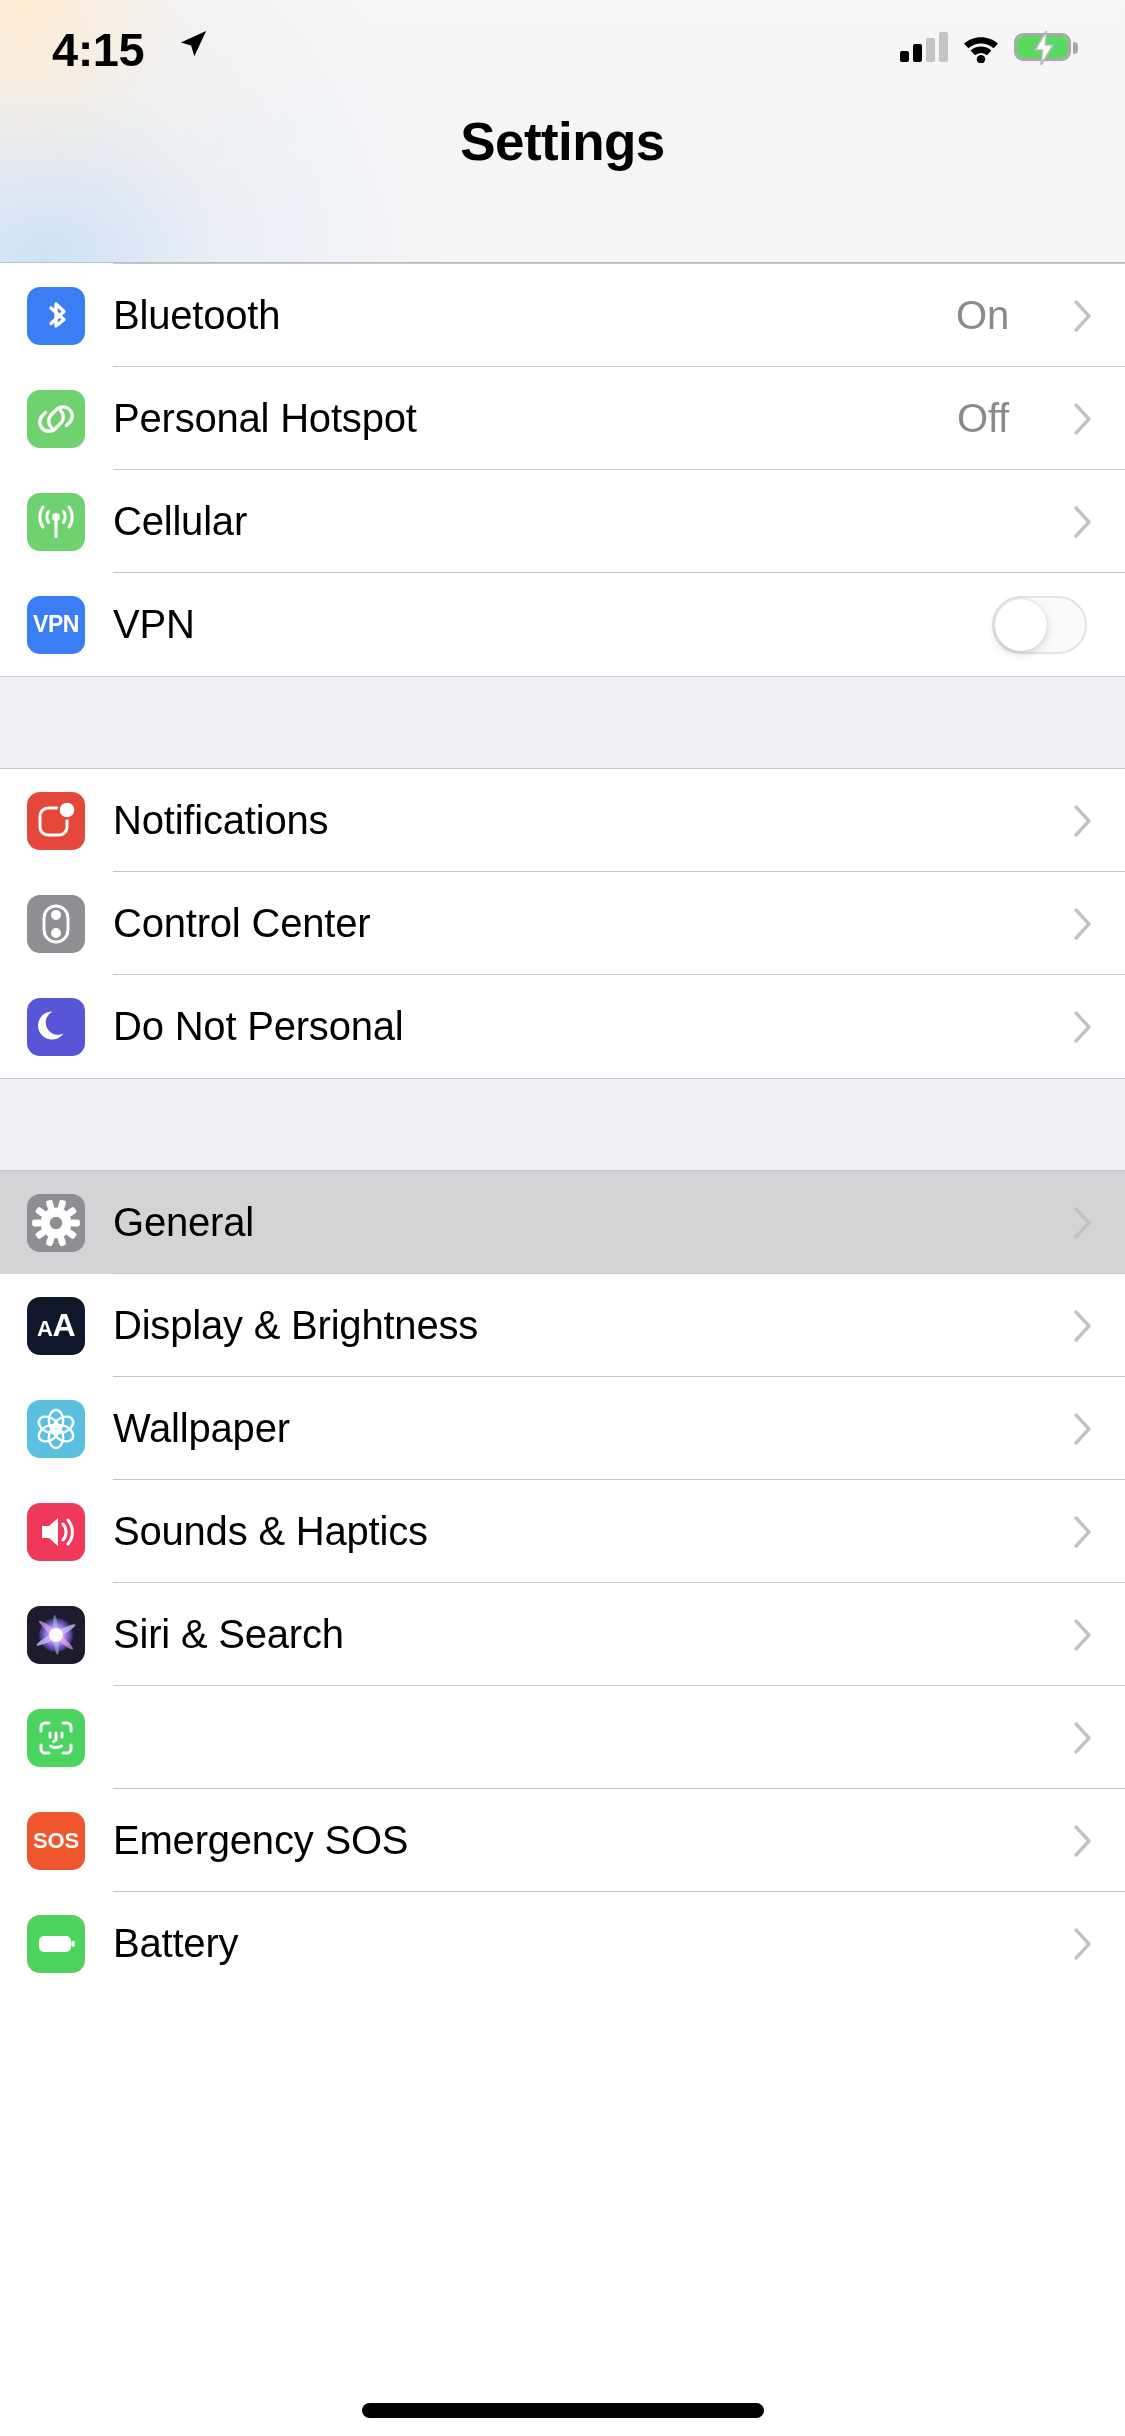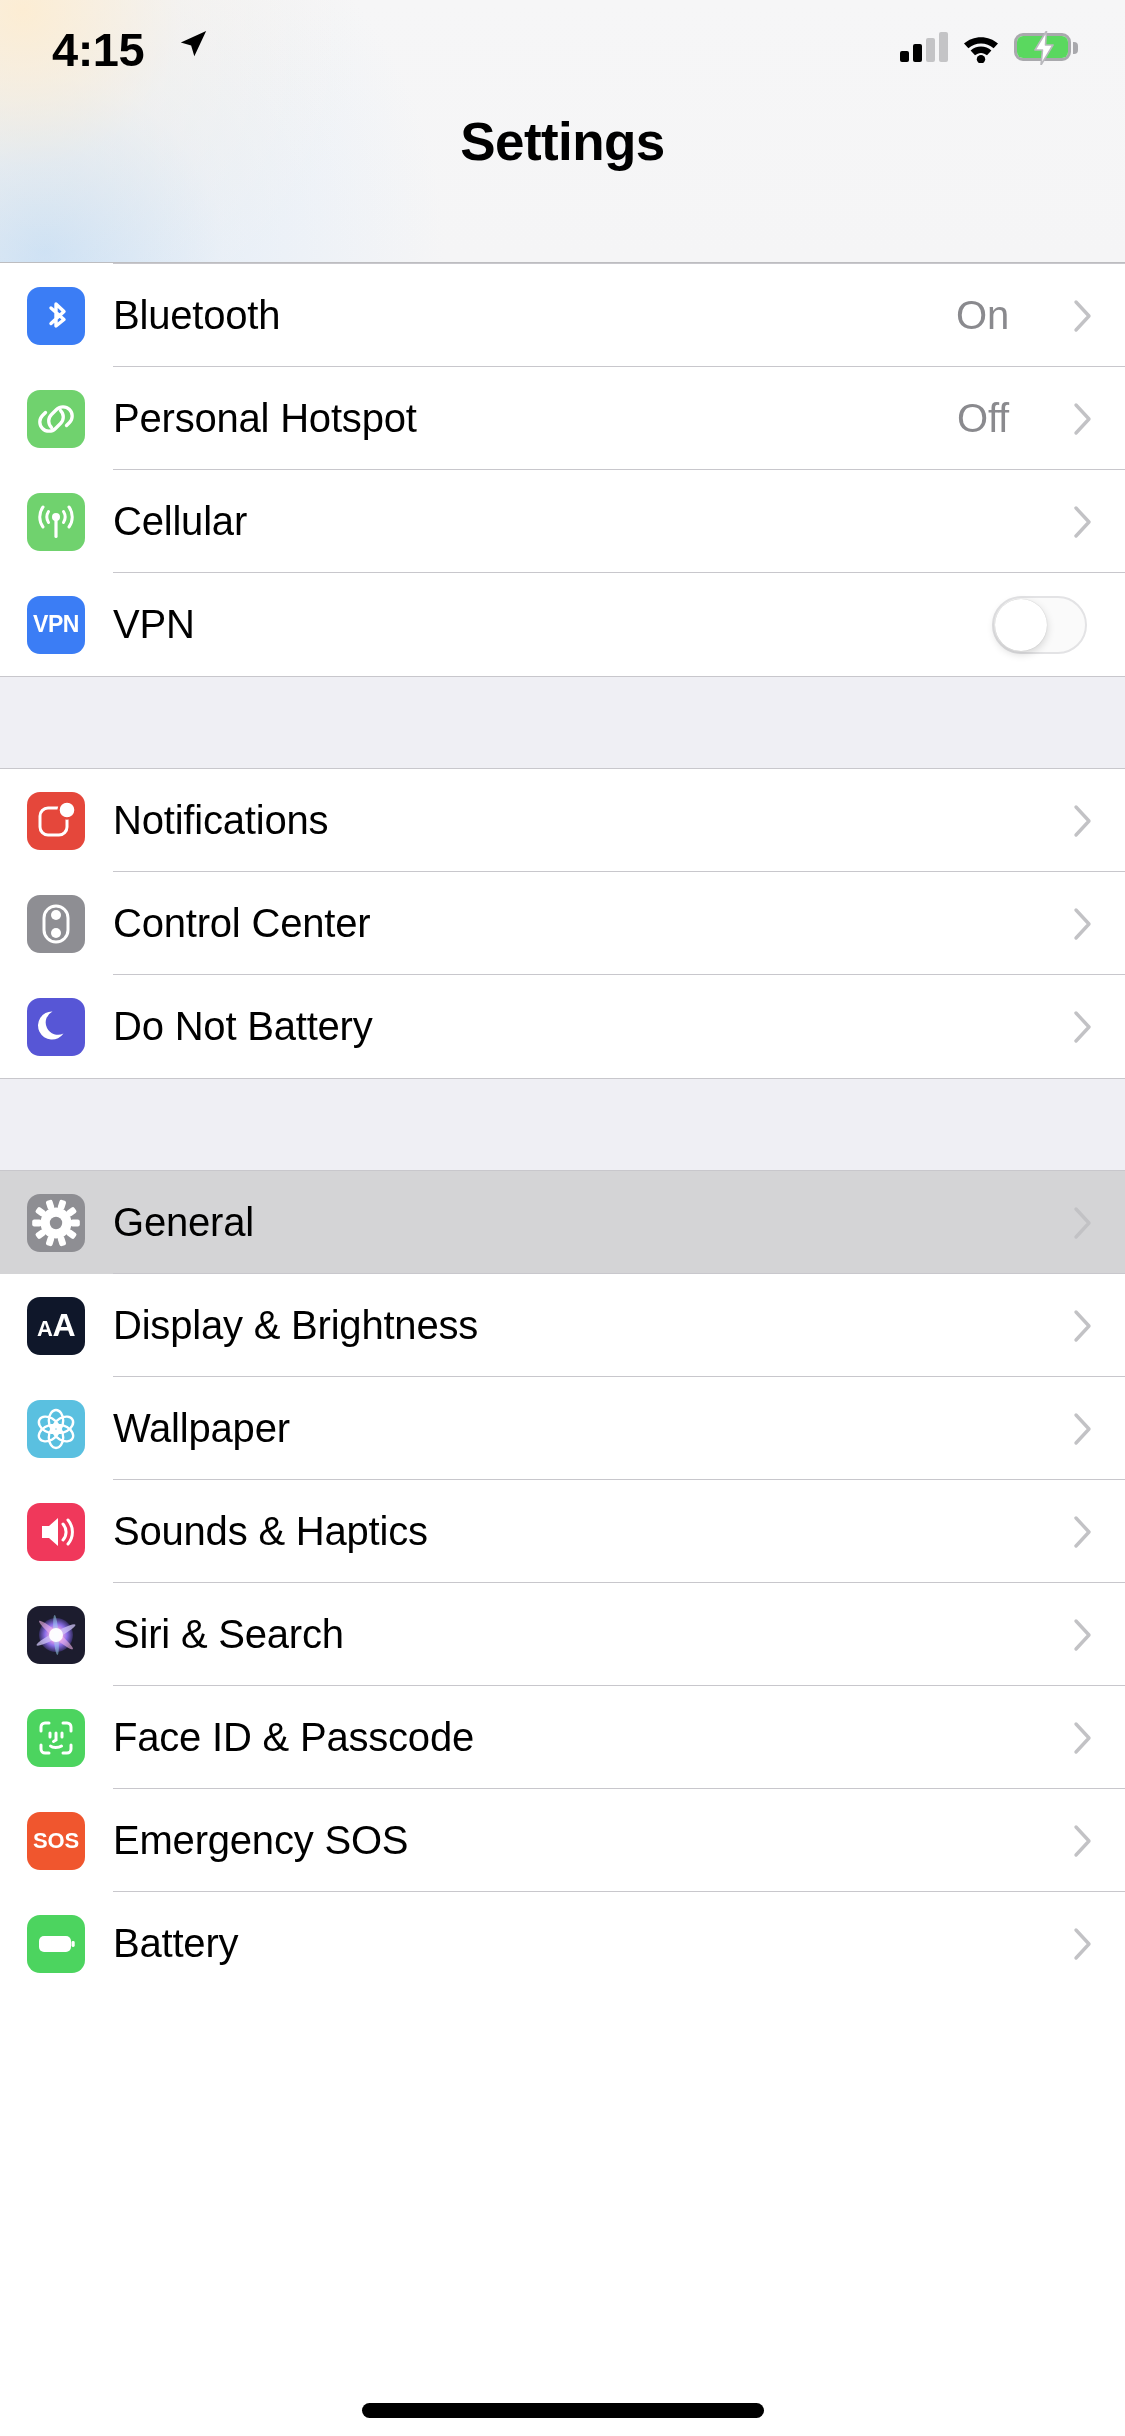--- a/index.html
+++ b/index.html
@@ -313,21 +313,21 @@
             </svg>
           </div>
           <div class="row-sep"></div>
         </div>
         <div class="row">
           <div class="icon" style="background:#5756d6">
             <svg viewBox="0 0 58 58" width="58" height="58">
               <path d="M36.5 35.5a14 14 0 1 1-11-22 11.5 11.5 0 0 0 11 22z" fill="#fff"></path>
             </svg>
           </div>
-          <div class="label">Do Not Battery</div>
+          <div class="label">Do Not Personal</div>
           <div class="right">
             <svg class="chev" viewBox="0 0 20 34">
               <path d="M3 3 L16 17 L3 31" fill="none" stroke="#c2c2c5" stroke-width="3.4" stroke-linecap="round" stroke-linejoin="round"></path>
             </svg>
           </div>
         </div>
       </div>
       <div class="gap"></div>
       <div class="group">
         <div class="row selected">
@@ -441,21 +441,20 @@
                 <path d="M44 22v-4a4 4 0 0 0-4-4h-4"></path>
                 <path d="M14 36v4a4 4 0 0 0 4 4h4"></path>
                 <path d="M44 36v4a4 4 0 0 1-4 4h-4"></path>
                 <path d="M23 24v4"></path>
                 <path d="M35 24v4"></path>
                 <path d="M29 24v7l-2.5 1.5"></path>
                 <path d="M23.5 37c2 2 8 2 11 0"></path>
               </g>
             </svg>
           </div>
-          <div class="label">Face ID &amp; Passcode</div>
           <div class="right">
             <svg class="chev" viewBox="0 0 20 34">
               <path d="M3 3 L16 17 L3 31" fill="none" stroke="#c2c2c5" stroke-width="3.4" stroke-linecap="round" stroke-linejoin="round"></path>
             </svg>
           </div>
           <div class="row-sep"></div>
         </div>
         <div class="row">
           <div class="icon" style="background:#f0562e">
             <span class="sos-text">SOS</span>

